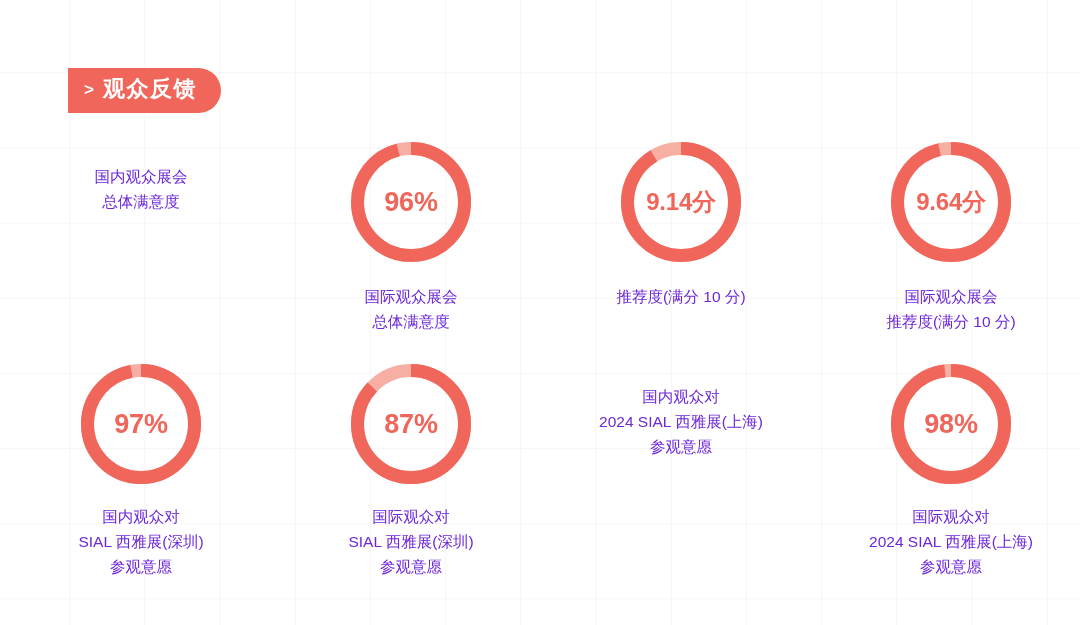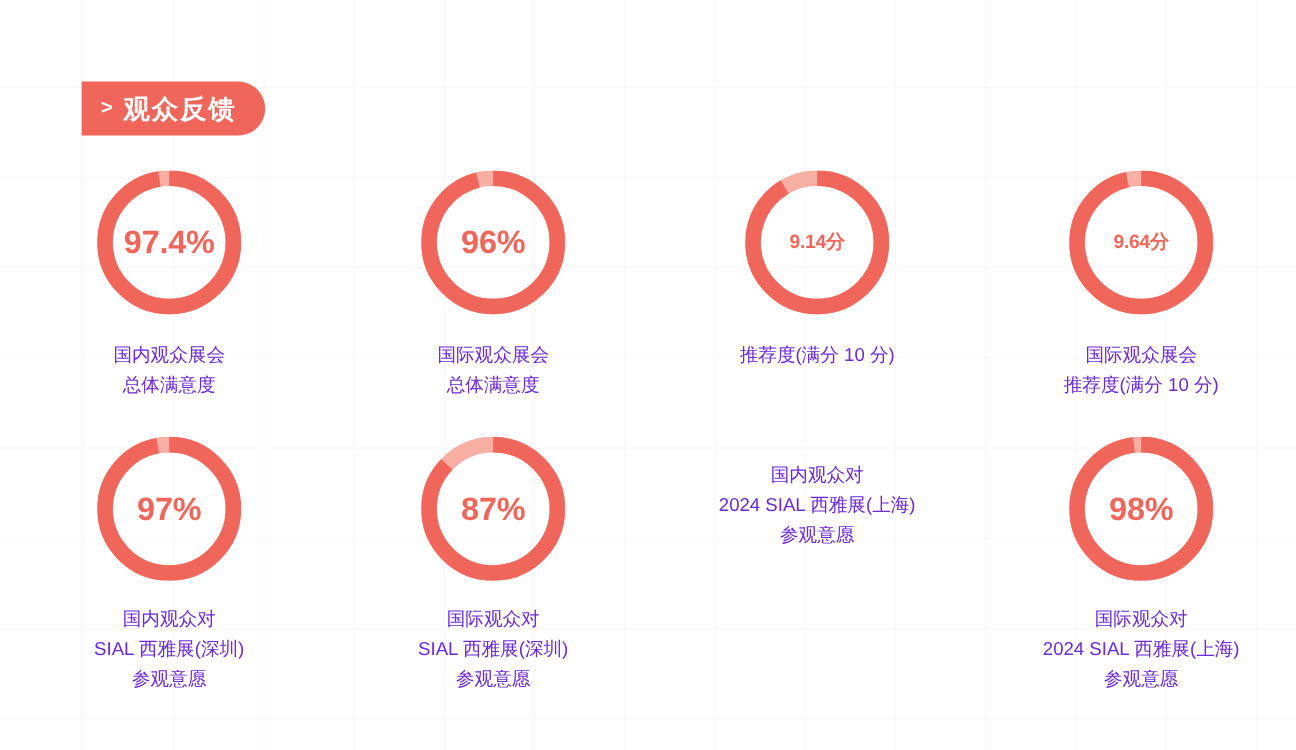--- a/index.html
+++ b/index.html
@@ -41,20 +41,21 @@
     line-height: 1;
     display: block;
     transform: translateY(-1px);
   }
   .header-badge .badge-text {
     font-size: 22px;
     font-weight: bold;
     letter-spacing: 1.5px;
     line-height: 1;
     white-space: nowrap;
+    font-family: Liberation Mono, monospace;
   }
 
   
   .stats-grid {
     position: absolute;
     left: 0;
     top: 142px;
     width: 1080px;
     display: grid;
     grid-template-columns: repeat(4, 270px);
@@ -82,21 +83,21 @@
     inset: 0;
     display: flex;
     align-items: center;
     justify-content: center;
     color: #F0665A;
     font-size: 27px;
     font-weight: bold;
     letter-spacing: -0.2px;
     white-space: nowrap;
   }
-  .donut-value.small { font-size: 16px; }
+  .donut-value.small { font-size: 24px; }
 
   .stat-label {
     margin-top: 22px;
     text-align: center;
     color: #6d28d9;
     font-size: 15.5px;
     line-height: 1.62;
     white-space: nowrap;
   }
 
@@ -106,27 +107,20 @@
 <body>
 
 <div class="header-badge">
   <span class="chevron">&gt;</span>
   <span class="badge-text">观众反馈</span>
 </div>
 
 <div class="stats-grid">
 
   <div class="stat-cell">
-    <div class="donut">
-      <svg viewBox="0 0 120 120">
-          <circle cx="60" cy="60" r="53.5" fill="none" stroke="#F7AFA4" stroke-width="13"></circle>
-          <circle cx="60" cy="60" r="53.5" fill="none" stroke="#F0665A" stroke-width="13" stroke-dasharray="327.41050317182106 336.15041393410786" transform="rotate(-90 60 60)"></circle>
-        </svg>
-      <span class="donut-value">97.4%</span>
-    </div>
     <div class="stat-label">
       <div>国内观众展会</div>
       <div>总体满意度</div>
     </div>
   </div>
 
   <div class="stat-cell">
     <div class="donut">
       <svg viewBox="0 0 120 120">
           <circle cx="60" cy="60" r="53.5" fill="none" stroke="#F7AFA4" stroke-width="13"></circle>

